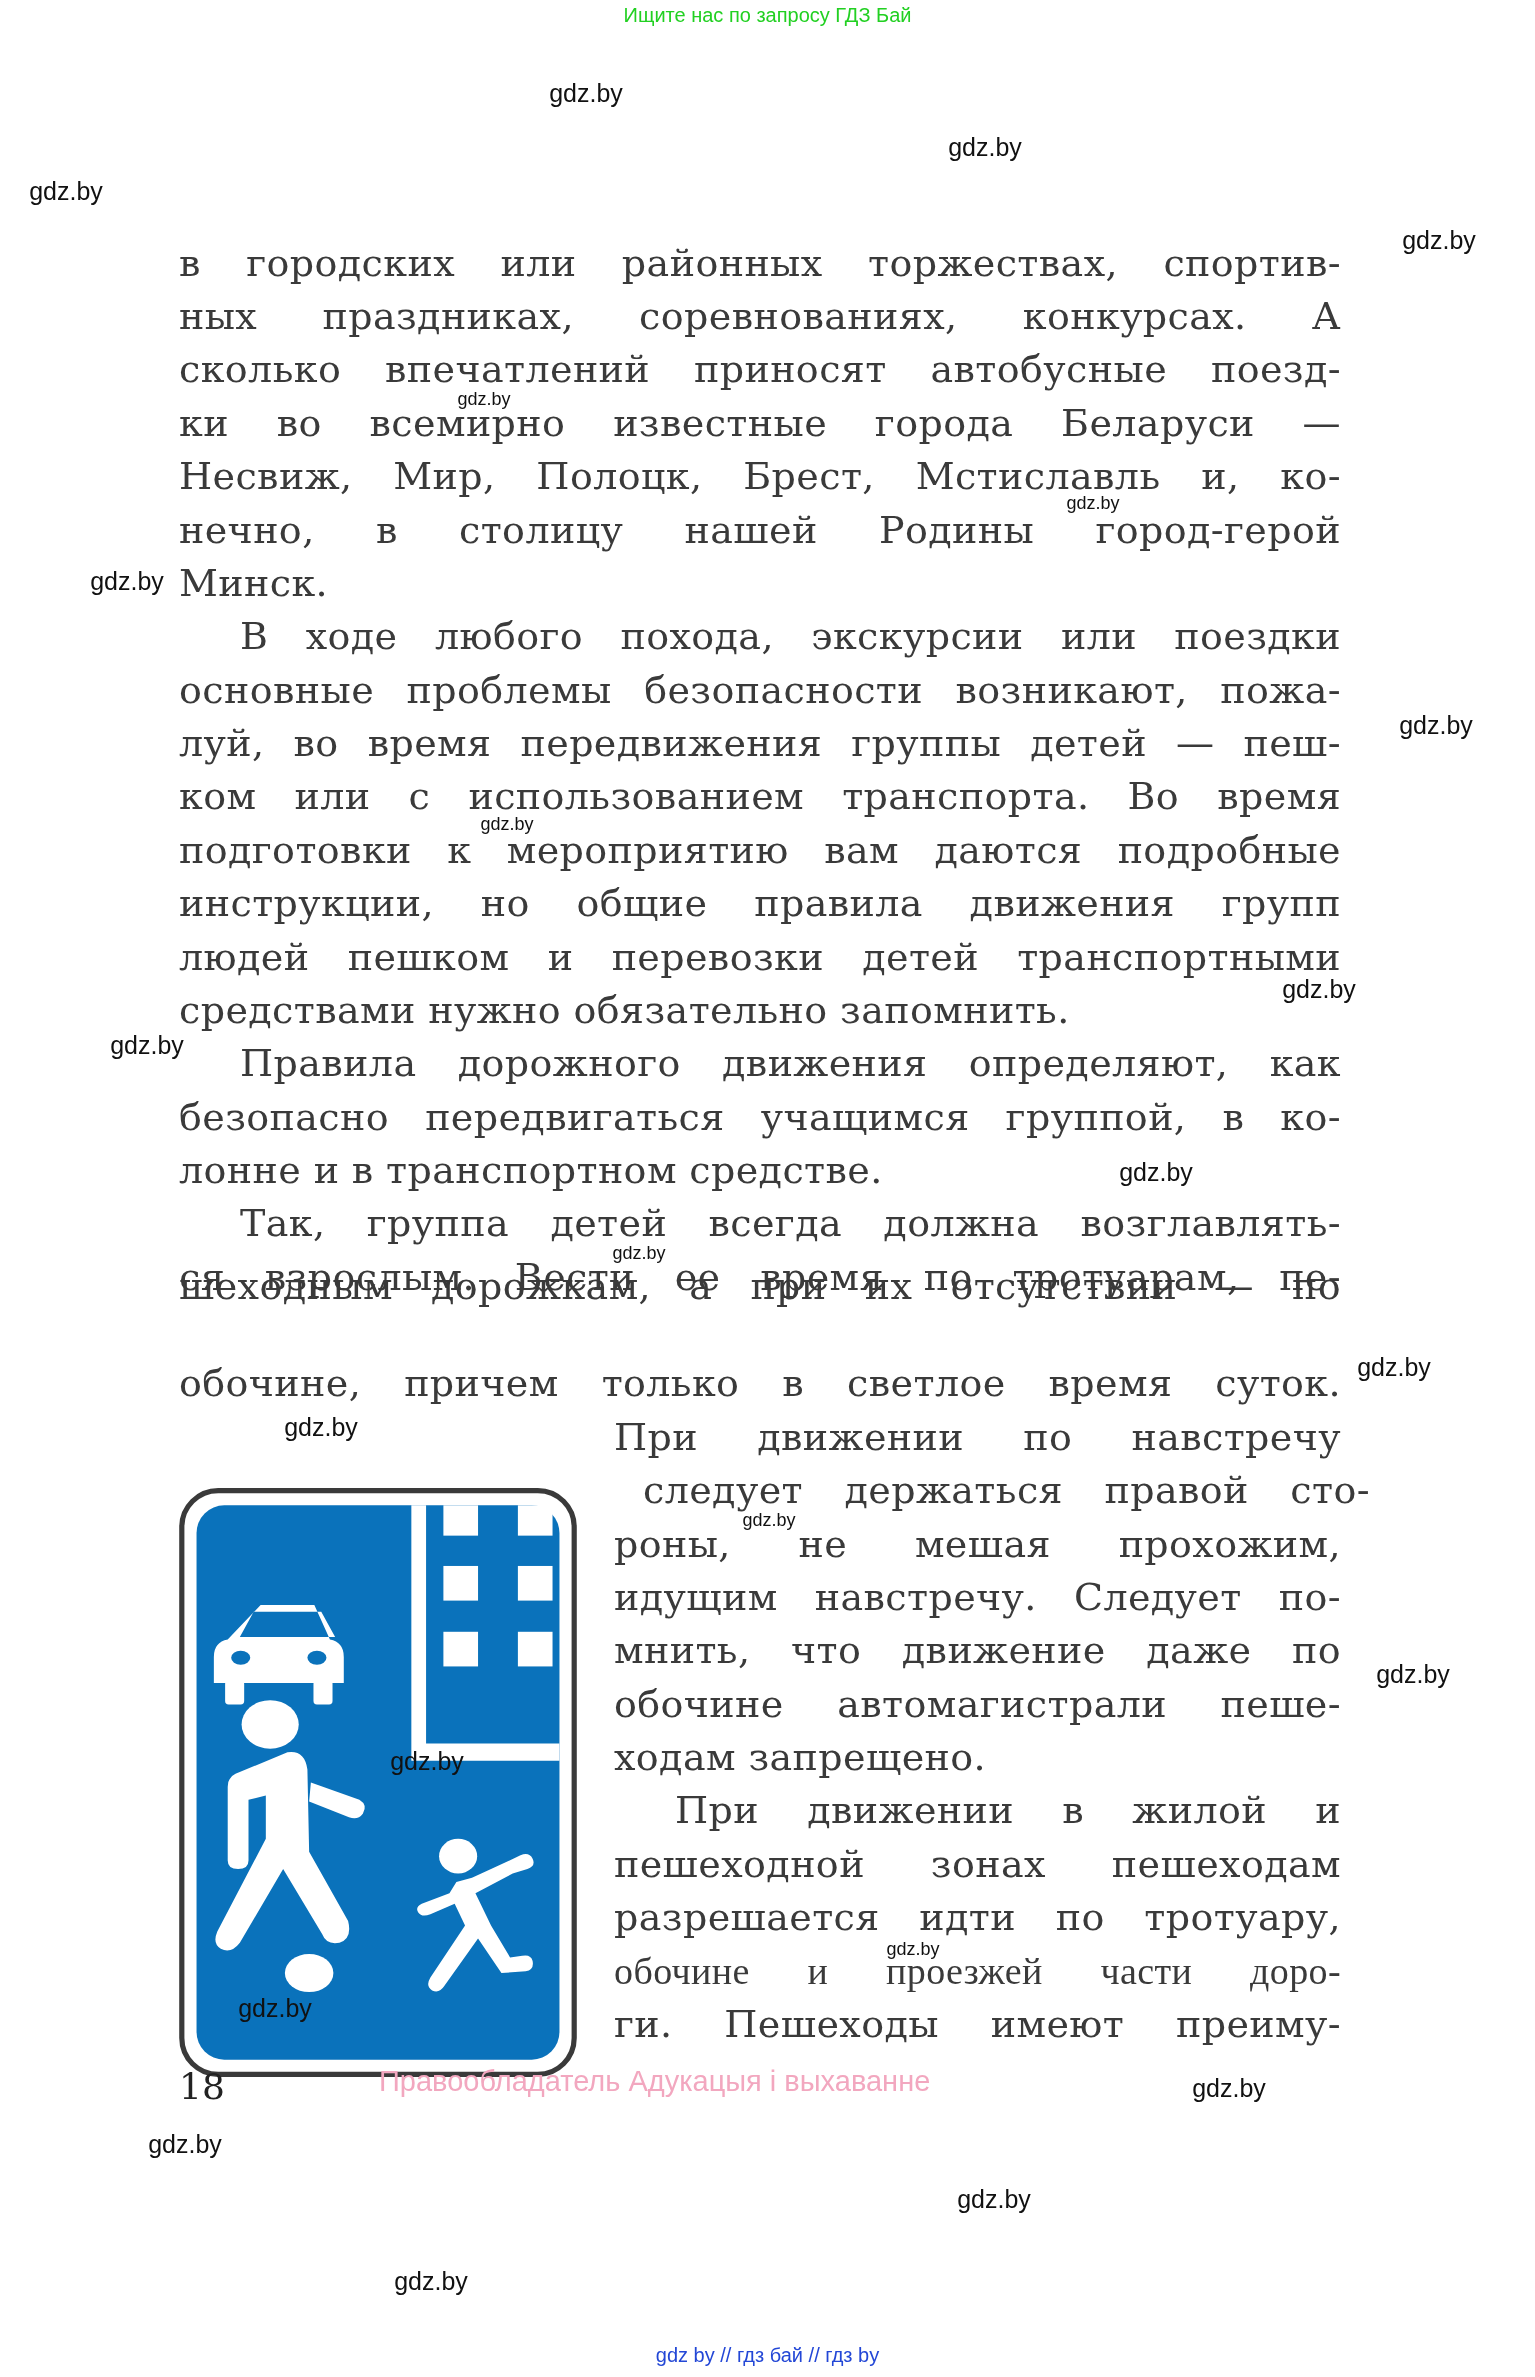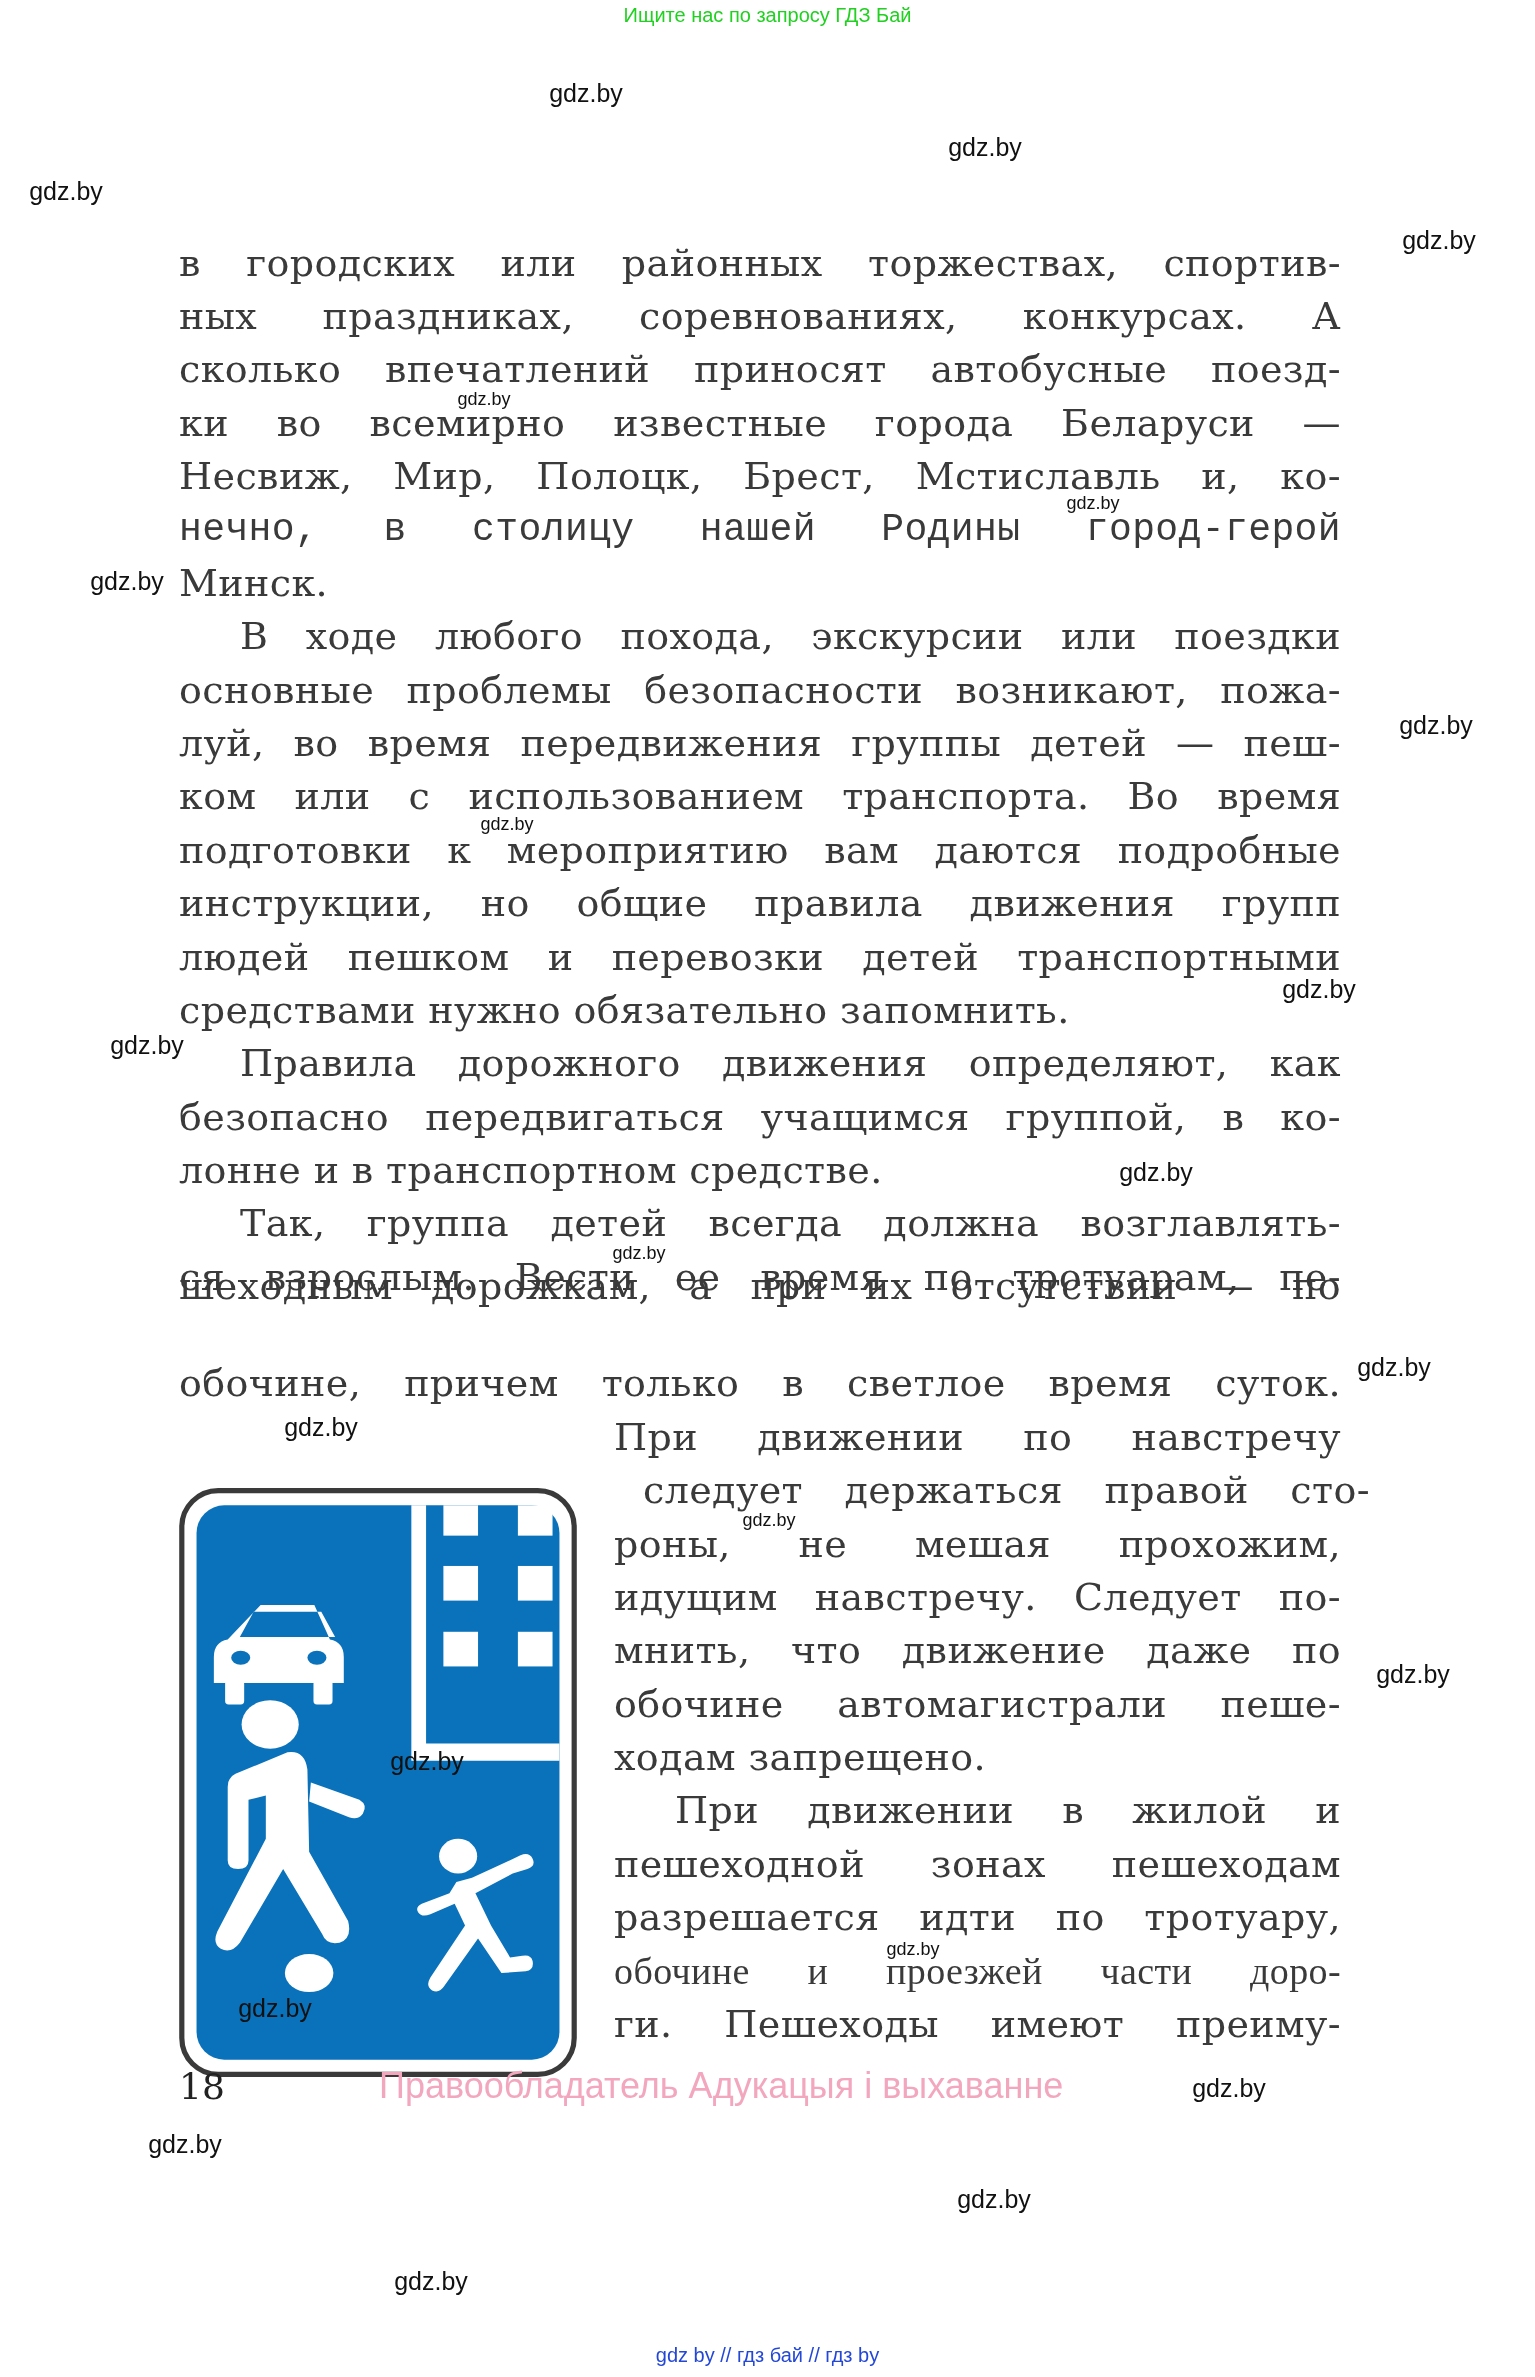--- a/index.html
+++ b/index.html
@@ -30,40 +30,40 @@
   .wm.small { font-size:18px; }
   .sign {
     position:absolute; left:179px; top:1488px; width:398px; height:589px;
   }
   .page-num {
     position:absolute; left:179px; top:2066px;
     font-family:"DejaVu Serif", "Liberation Serif", serif; font-size:36px; color:#222;
   }
   .copyright {
     position:absolute; left:379px; top:2065px;
-    font-family:"Liberation Sans", sans-serif; font-size:36px; color:#f2a7bf;
+    font-family:"Liberation Sans", sans-serif; font-size:29px; color:#f2a7bf;
     white-space:nowrap;
   }
   .bottom-links {
     position:absolute; left:0; width:1535px; top:2344px; text-align:center;
     font-family:"Liberation Sans", sans-serif; font-size:20px; color:#2347d6;
   }
 </style>
 </head>
 <body>
 
 <div class="top-banner">Ищите нас по запросу ГДЗ Бай</div>
 
 <div id="text-lines">
     <div class="line full" style="top: 236px;">в городских или районных торжествах, спортив-</div>
     <div class="line full" style="top: 289px;">ных праздниках, соревнованиях, конкурсах. А</div>
     <div class="line full" style="top: 342px;">сколько впечатлений приносят автобусные поезд-</div>
     <div class="line full" style="top: 396px;">ки во всемирно известные города Беларуси —</div>
     <div class="line full" style="top: 449px;">Несвиж, Мир, Полоцк, Брест, Мстиславль и, ко-</div>
-    <div class="line full" style="top: 503px; font-family: Liberation Mono, monospace;">нечно, в столицу нашей Родины город-герой</div>
+    <div class="line full" style="top: 503px;">нечно, в столицу нашей Родины город-герой</div>
     <div class="line full last" style="top: 556px;">Минск.</div>
     <div class="line full indent" style="top: 609px;">В ходе любого похода, экскурсии или поездки</div>
     <div class="line full" style="top: 663px;">основные проблемы безопасности возникают, пожа-</div>
     <div class="line full" style="top: 716px;">луй, во время передвижения группы детей — пеш-</div>
     <div class="line full" style="top: 769px;">ком или с использованием транспорта. Во время</div>
     <div class="line full" style="top: 823px;">подготовки к мероприятию вам даются подробные</div>
     <div class="line full" style="top: 876px;">инструкции, но общие правила движения групп</div>
     <div class="line full" style="top: 930px;">людей пешком и перевозки детей транспортными</div>
     <div class="line full last" style="top: 983px;">средствами нужно обязательно запомнить.</div>
     <div class="line full indent" style="top: 1036px;">Правила дорожного движения определяют, как</div>

